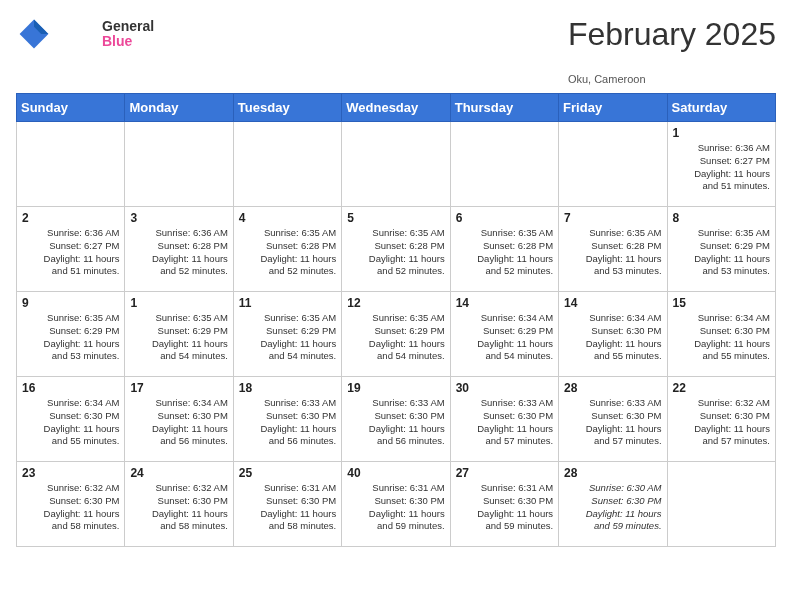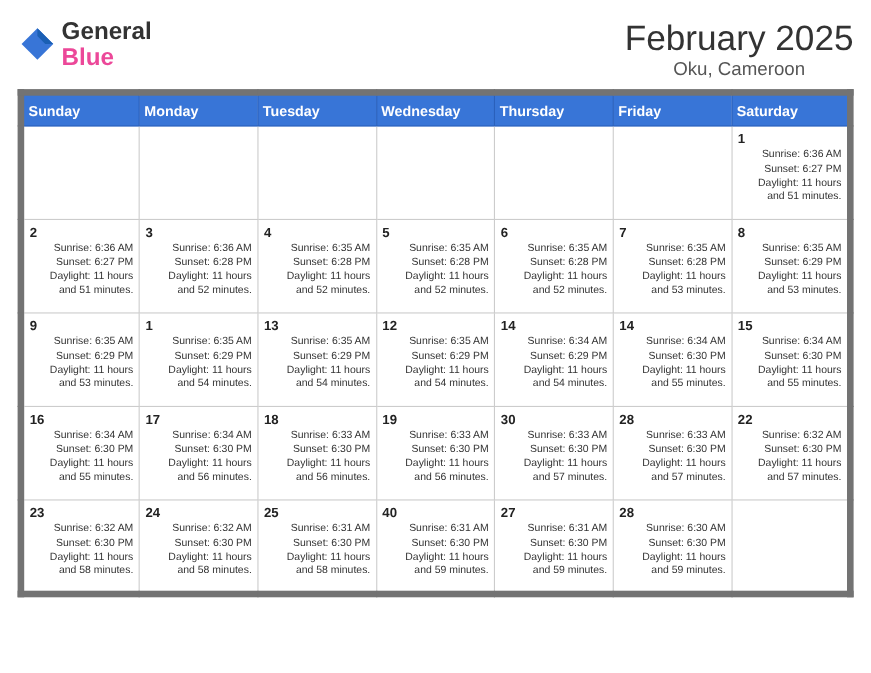--- a/index.html
+++ b/index.html
@@ -15,46 +15,48 @@
       justify-content: space-between;
       align-items: flex-start;
       margin-bottom: 8px;
     }
     .logo {
       display: flex;
       align-items: center;
       gap: 4px;
     }
     .logo-text {
-      font-size: 22px;
+      font-size: 14px;
       font-weight: bold;
       line-height: 1.1;
+      margin-left: 46px;
     }
     .logo-text .general { color: #333; }
     .logo-text .blue { color: #ec4899; }
     .logo-icon {
       width: 36px;
       height: 36px;
     }
     .title-block {
-      text-align: center;
+      text-align: left;
     }
     .month-year {
       font-size: 32px;
       color: #333;
       font-weight: normal;
     }
     .location {
-      font-size: 17px;
+      font-size: 11px;
       color: #555;
+      margin-top: 20px;
     }
     .calendar {
       width: 100%;
       border-collapse: collapse;
-      border: 6px solid #737373;
+      border: 1px solid #737373;
     }
     .calendar th {
       background: #3875d7;
       color: #fff;
       font-size: 13px;
       font-weight: bold;
       padding: 6px 4px;
       text-align: left;
       border: 1px solid #2a60bb;
     }
@@ -193,21 +195,21 @@
 and 53 minutes.</div>
         </td>
         <td>
           <div class="day-number">1</div>
           <div class="day-info" style="white-space: pre-line;">Sunrise: 6:35 AM
 Sunset: 6:29 PM
 Daylight: 11 hours
 and 54 minutes.</div>
         </td>
         <td>
-          <div class="day-number">13</div>
+          <div class="day-number">11</div>
           <div class="day-info" style="white-space: pre-line;">Sunrise: 6:35 AM
 Sunset: 6:29 PM
 Daylight: 11 hours
 and 54 minutes.</div>
         </td>
         <td>
           <div class="day-number">12</div>
           <div class="day-info" style="white-space: pre-line;">Sunrise: 6:35 AM
 Sunset: 6:29 PM
 Daylight: 11 hours
@@ -317,21 +319,21 @@
         </td>
         <td>
           <div class="day-number">27</div>
           <div class="day-info" style="white-space: pre-line;">Sunrise: 6:31 AM
 Sunset: 6:30 PM
 Daylight: 11 hours
 and 59 minutes.</div>
         </td>
         <td>
           <div class="day-number">28</div>
-          <div class="day-info" style="white-space: pre-line;">Sunrise: 6:30 AM
+          <div class="day-info" style="white-space: pre-line; font-style: italic;">Sunrise: 6:30 AM
 Sunset: 6:30 PM
 Daylight: 11 hours
 and 59 minutes.</div>
         </td>
         <td class="empty"></td>
       </tr>
     </tbody>
 </table>
 
 </body></html>

